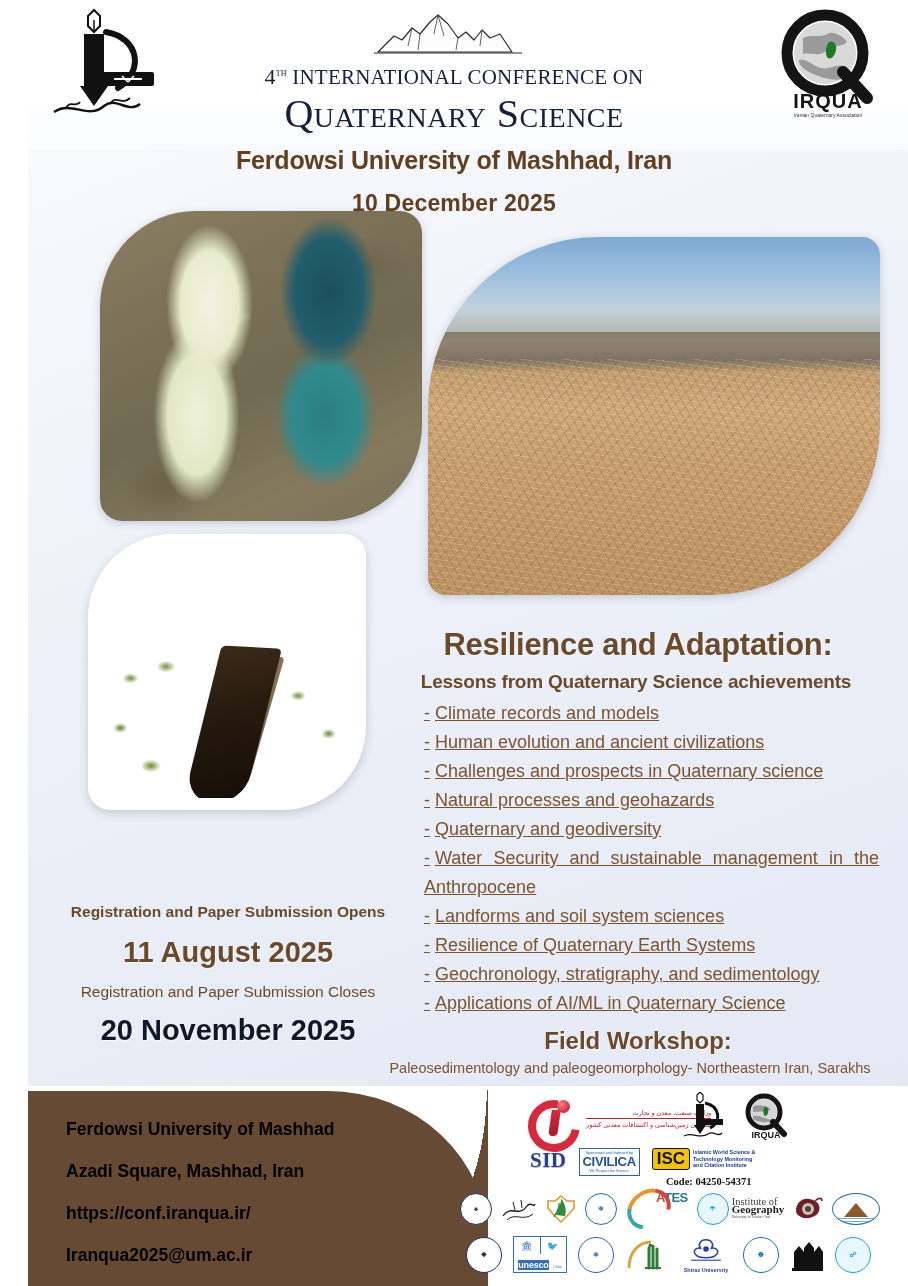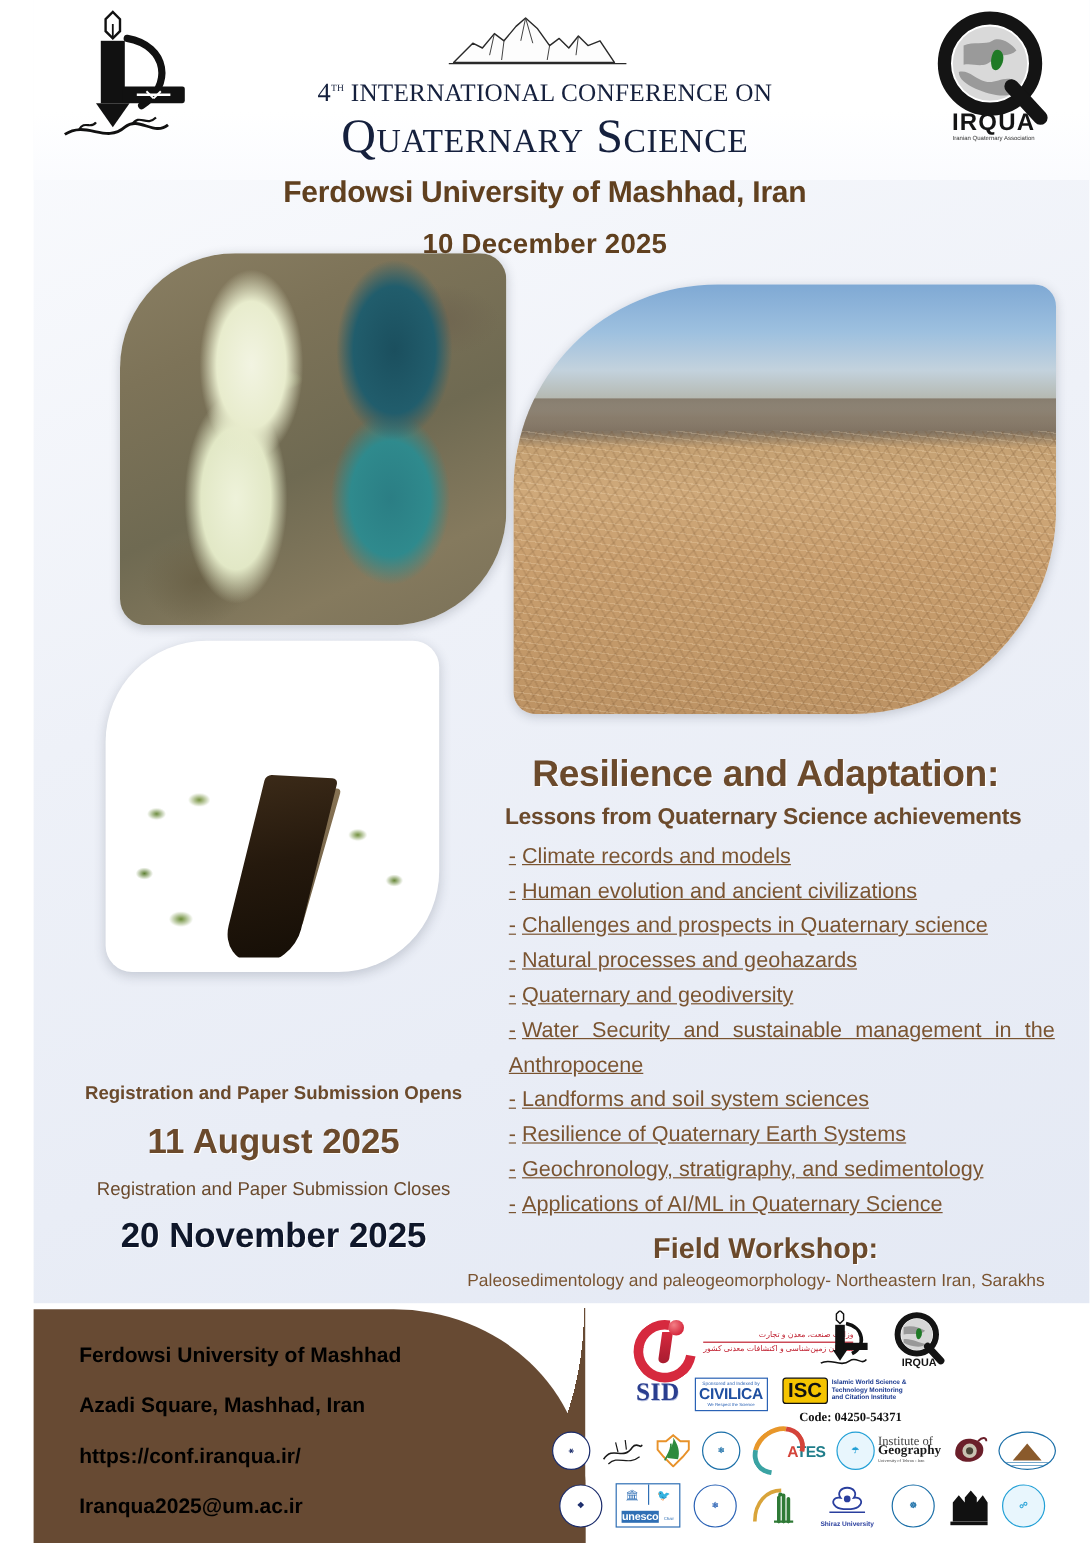--- a/index.html
+++ b/index.html
@@ -261,21 +261,21 @@
   }
   .unesco .u-top{display:flex;height:17px;}
   .unesco .u-l,.unesco .u-r{flex:1;display:flex;align-items:center;justify-content:center;font-size:9px;color:#2f6fb5;}
   .unesco .u-l{border-right:1px solid #2f6fb5;}
   .unesco .u-name{
     background:#2f6fb5;color:#fff;font-size:9px;font-weight:bold;
     line-height:11px;letter-spacing:-.2px;
   }
   .unesco .u-sub{font-size:3.6px;color:#2f6fb5;line-height:5px;}
   .ates{
-    display:flex;align-items:center;
+    display:flex;align-items:flex-start;
   }
   .ates-arc{
     width:38px;height:30px;border-radius:50%;
     border:4px solid transparent;
     border-top-color:#e8972a;border-right-color:#d4443a;
     border-left-color:#3aa3a3;
     transform:rotate(-35deg);
   }
   .ates-txt{
     font-size:13px;font-weight:bold;color:#1f7d8a;margin-left:-16px;

